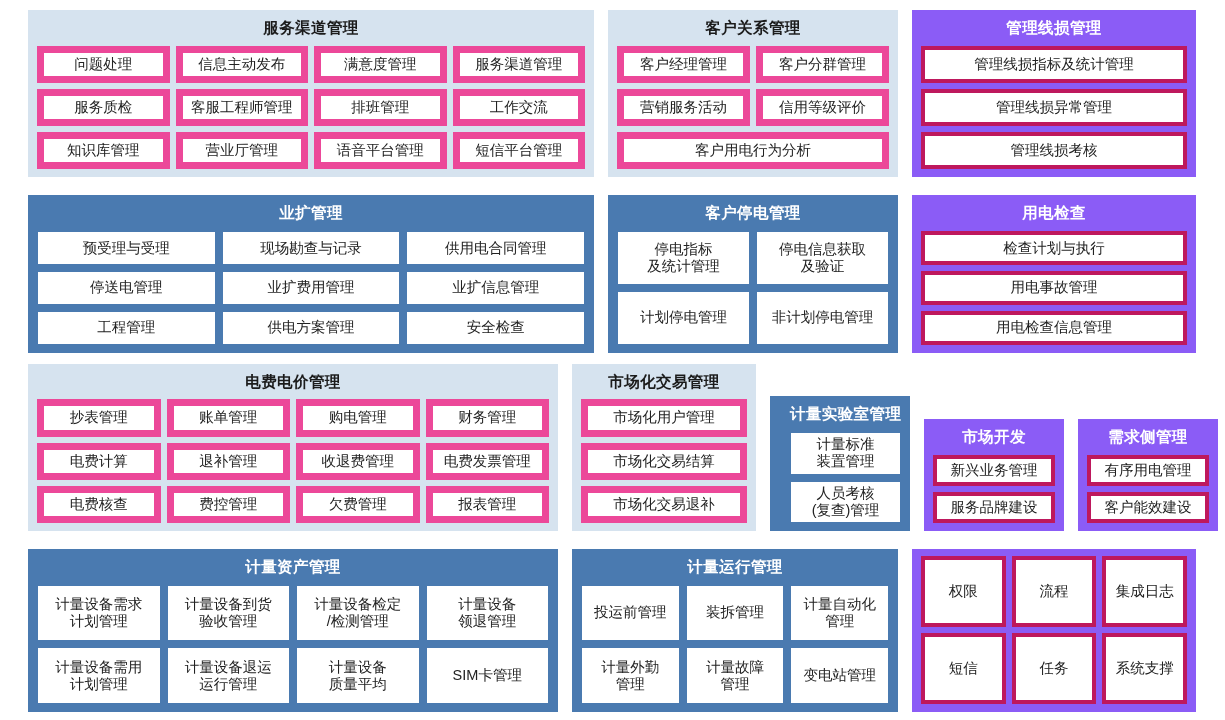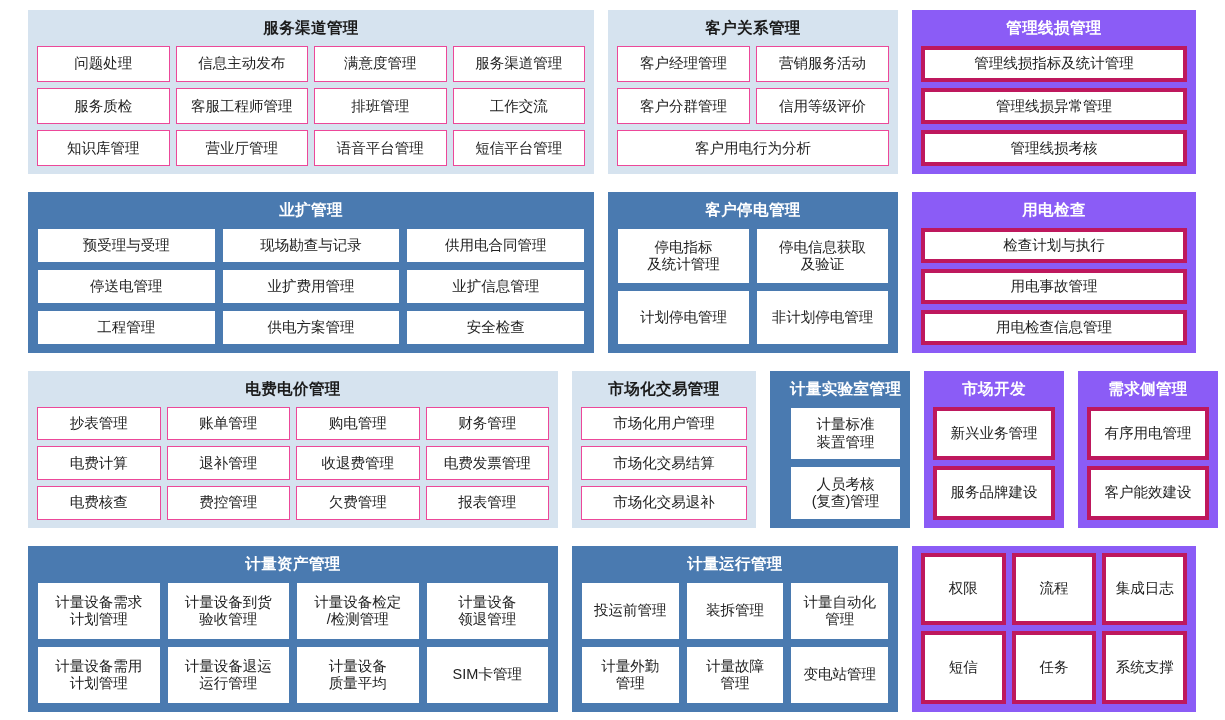--- a/index.html
+++ b/index.html
@@ -50,28 +50,28 @@
     background:#ffffff;
     color:#222222;
     font-size:14.5px;
     line-height:1.18;
     display:flex;align-items:center;justify-content:center;
     text-align:center;
     white-space:pre-line;
     padding:3px 2px;
     min-height:0;
   }
-  .panel.light .cell{border:1px solid #ec4899;}
+  .panel.light .cell{border:7px solid #ec4899;}
   .panel.blue  .cell{border:1px solid #4a7ab0;}
   .panel.teal  .cell{border:4px solid #be185d;}
   .cell.span2{grid-column:span 2;}
   
   .r1{height:168px;}
   .r2{height:164px;}
-  .r3{height:160px;}
+  .r3{height:160px;align-items:flex-end;}
   .r4{height:170px;}
 </style>
 </head>
 <body>
 
 <div class="board">
     <div class="row r1">
       <div class="panel light" style="width: 566px; flex: 0 0 566px;">
         <div class="panel-title">服务渠道管理</div>
         <div class="grid" style="grid-template-columns: repeat(4, 1fr); grid-template-rows: repeat(3, 1fr);">
@@ -86,22 +86,22 @@
           <div class="cell">知识库管理</div>
           <div class="cell">营业厅管理</div>
           <div class="cell">语音平台管理</div>
           <div class="cell">短信平台管理</div>
         </div>
       </div>
       <div class="panel light" style="width: 290px; flex: 0 0 290px;">
         <div class="panel-title">客户关系管理</div>
         <div class="grid" style="grid-template-columns: repeat(2, 1fr); grid-template-rows: repeat(3, 1fr);">
           <div class="cell">客户经理管理</div>
+          <div class="cell">客户分群管理</div>
           <div class="cell">营销服务活动</div>
-          <div class="cell">客户分群管理</div>
           <div class="cell">信用等级评价</div>
           <div class="cell span2">客户用电行为分析</div>
         </div>
       </div>
       <div class="panel teal" style="width: 284px; flex: 0 0 284px;">
         <div class="panel-title">管理线损管理</div>
         <div class="grid" style="grid-template-columns: repeat(1, 1fr); grid-template-rows: repeat(3, 1fr);">
           <div class="cell">管理线损指标及统计管理</div>
           <div class="cell">管理线损异常管理</div>
           <div class="cell">管理线损考核</div>

